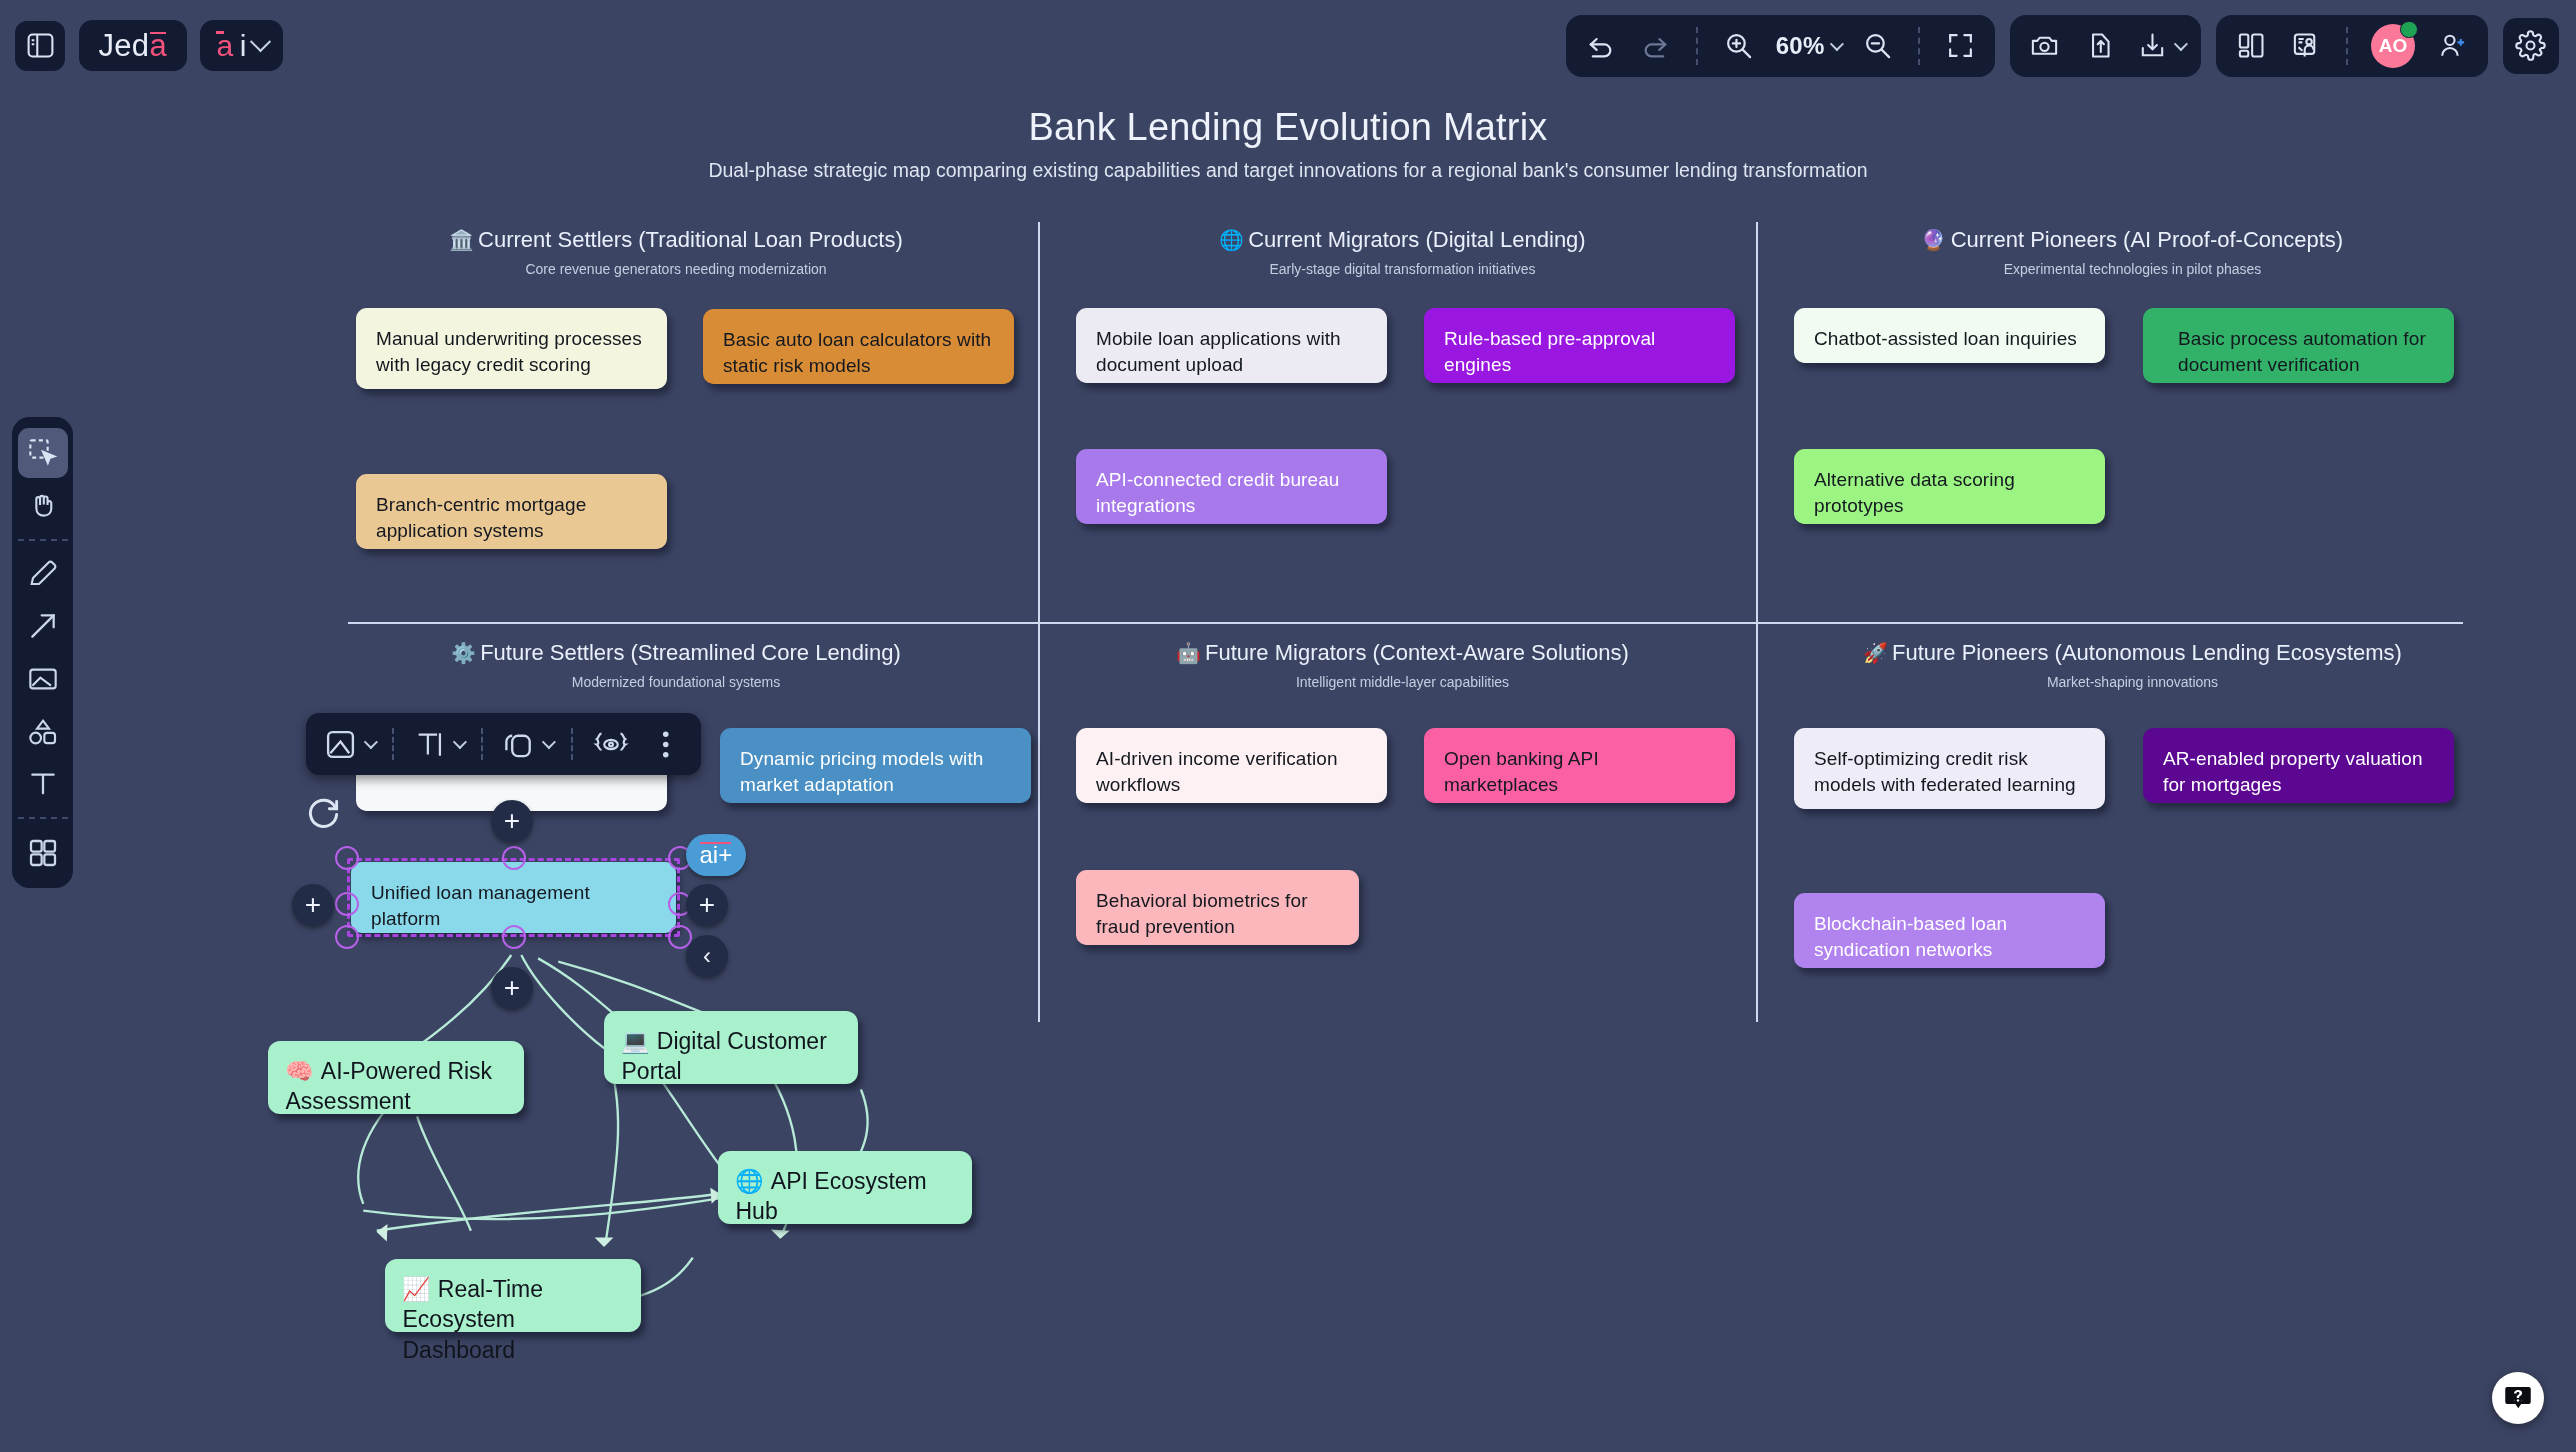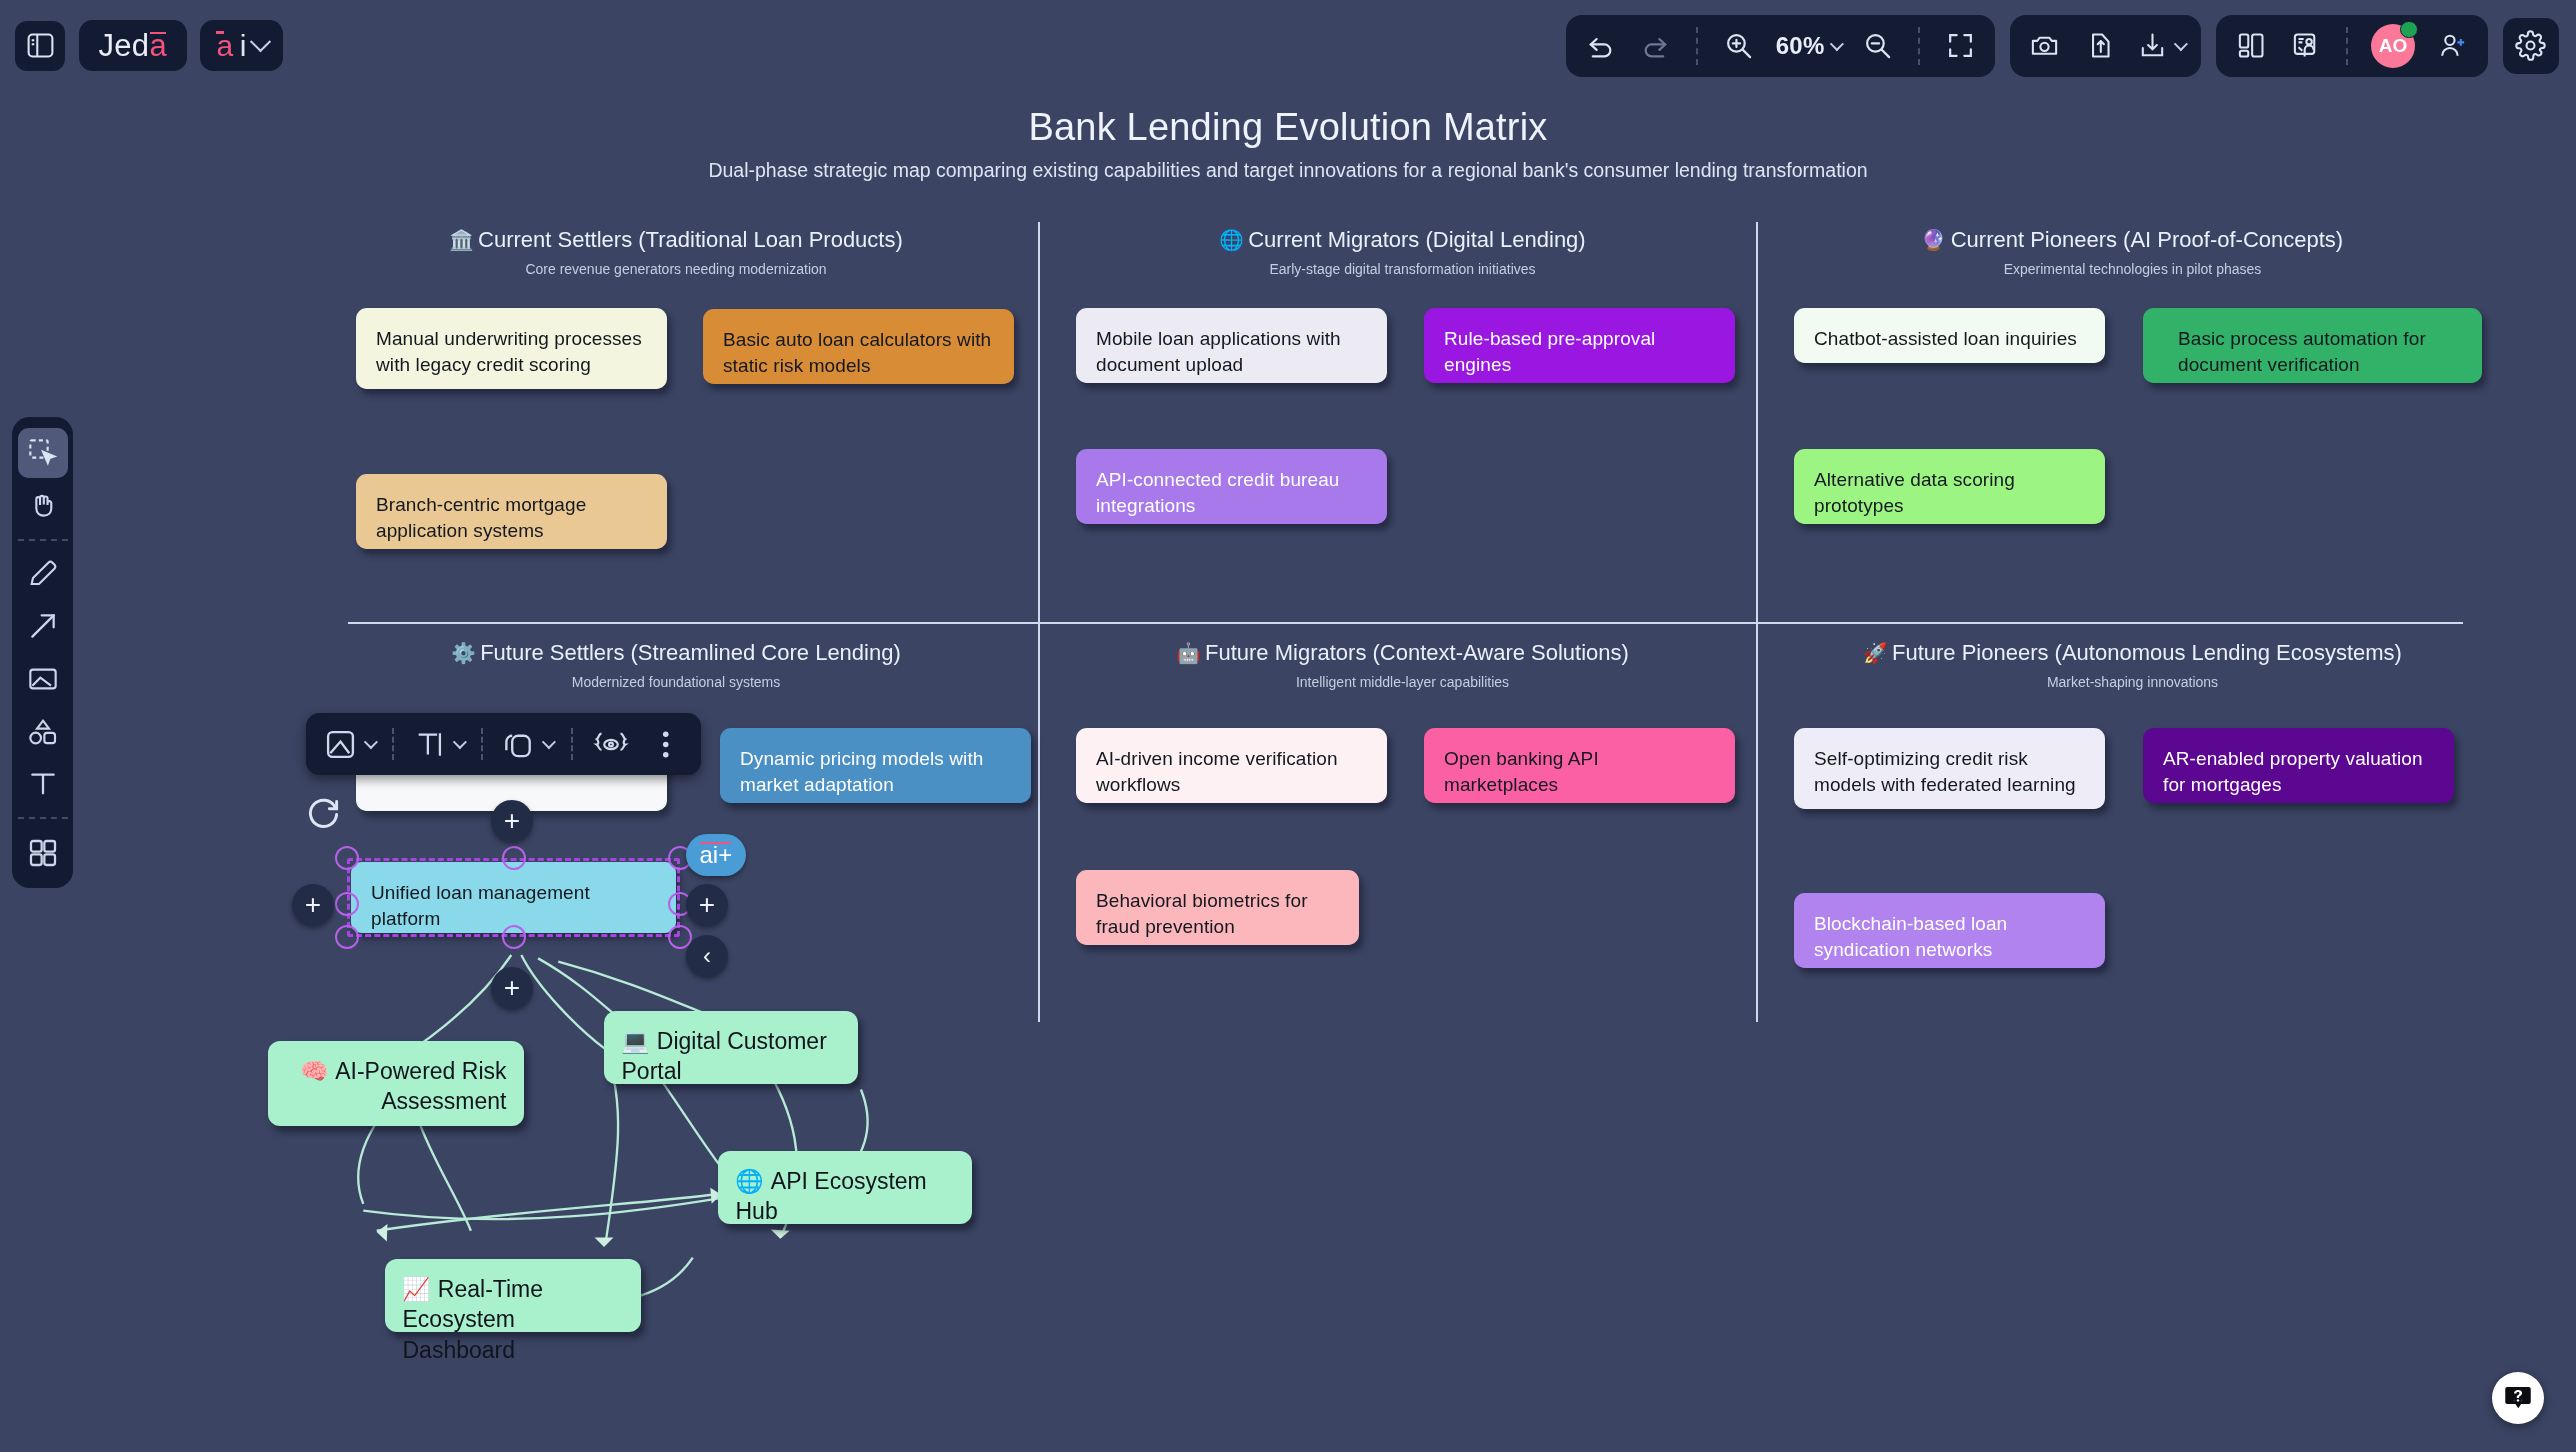--- a/index.html
+++ b/index.html
@@ -242,21 +242,21 @@
   <div class="card" style="left:1424px; top:308px; width:311px; height:75px; background:#9917e0; color:#ffffff;">
     <span>Rule-based pre-approval engines</span>
   </div>
   <div class="card" style="left:1076px; top:449px; width:311px; height:75px; background:#a879ea; color:#ffffff;">
     <span>API-connected credit bureau integrations</span>
   </div>
 
   <div class="card" style="left:1794px; top:308px; width:311px; height:55px; background:#f2fbf2; color:#14181f;">
     <span>Chatbot-assisted loan inquiries</span>
   </div>
-  <div class="card" style="left:2143px; top:308px; width:339px; height:75px; background:#32b269; color:#14181f;padding-left:35px;">
+  <div class="card" style="left:2143px; top:308px; width:311px; height:75px; background:#32b269; color:#14181f;padding-left:35px;">
     <span>Basic process automation for document verification</span>
   </div>
   <div class="card" style="left:1794px; top:449px; width:311px; height:75px; background:#9cf583; color:#14181f;">
     <span>Alternative data scoring prototypes</span>
   </div>
 
   <div class="card" style="left:356px; top:736px; width:311px; height:75px; background:#f7f8fa; color:#14181f; align-items:flex-start; padding-top:9.4px;">
     <span>compliance engines</span>
   </div>
   <div class="card" style="left:720px; top:728px; width:311px; height:75px; background:#4a90c4; color:#ffffff;">
@@ -317,21 +317,21 @@
   <div class="card" style="left:1794px; top:728px; width:311px; height:81px; background:#eeecf7; color:#14181f;">
     <span>Self-optimizing credit risk models with federated learning</span>
   </div>
   <div class="card" style="left:2143px; top:728px; width:311px; height:75px; background:#5c0792; color:#ffffff;">
     <span>AR-enabled property valuation for mortgages</span>
   </div>
   <div class="card" style="left:1794px; top:893px; width:311px; height:75px; background:#b183ee; color:#ffffff;">
     <span>Blockchain-based loan syndication networks</span>
   </div>
 
-  <div class="mm-node" style="left:268px; top:1041px; width:256px; height:85px; background:#a9f0cd;text-align:right;">
+  <div class="mm-node" style="left:268px; top:1041px; width:256px; height:73px; background:#a9f0cd;">
     <span class="emo">🧠</span><span>AI-Powered Risk Assessment</span>
   </div>
   <div class="mm-node" style="left:604px; top:1011px; width:254px; height:73px; background:#a9f0cd;">
     <span class="emo">💻</span><span>Digital Customer Portal</span>
   </div>
   <div class="mm-node" style="left:718px; top:1151px; width:254px; height:73px; background:#a9f0cd;">
     <span class="emo">🌐</span><span>API Ecosystem Hub</span>
   </div>
   <div class="mm-node" style="left:385px; top:1259px; width:256px; height:73px; background:#a9f0cd;">
     <span class="emo">📈</span><span>Real-Time Ecosystem Dashboard</span>

